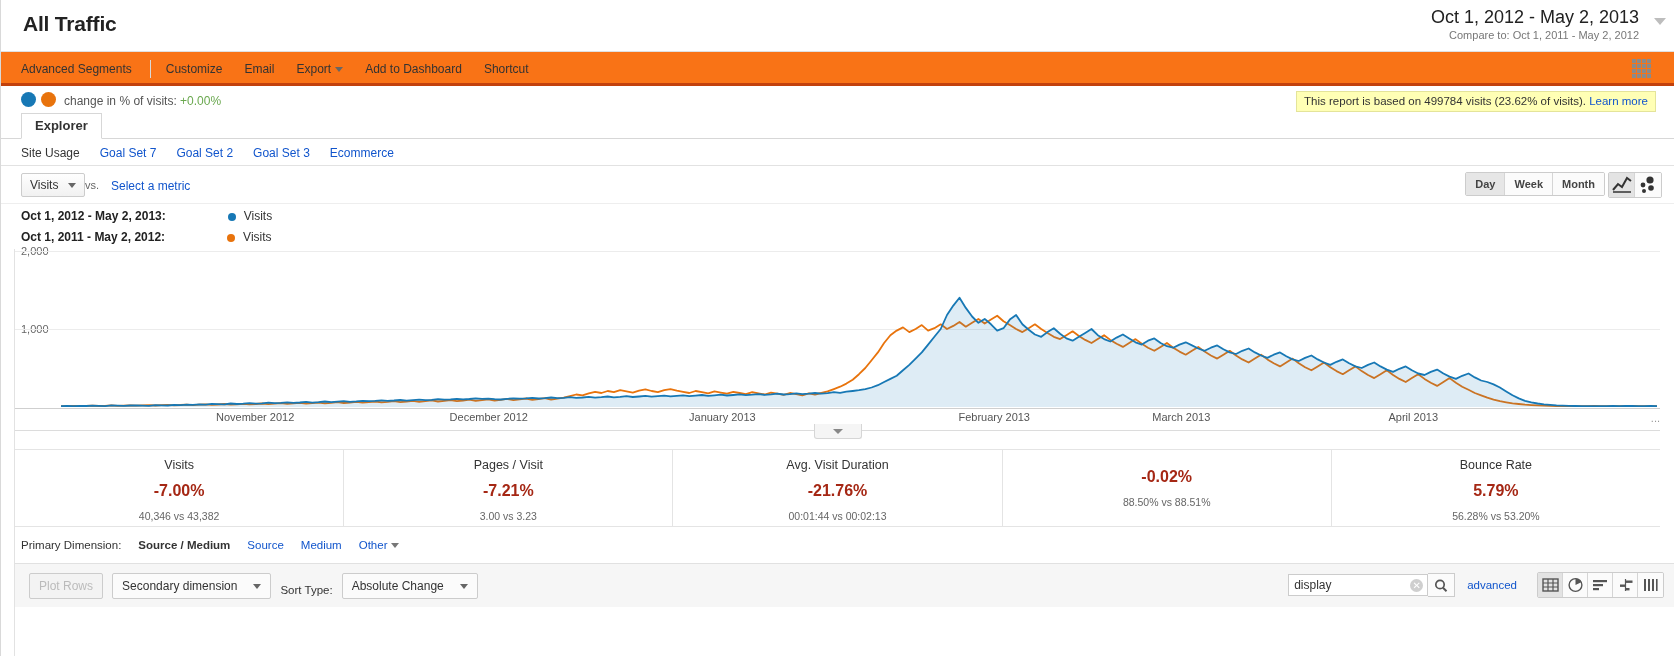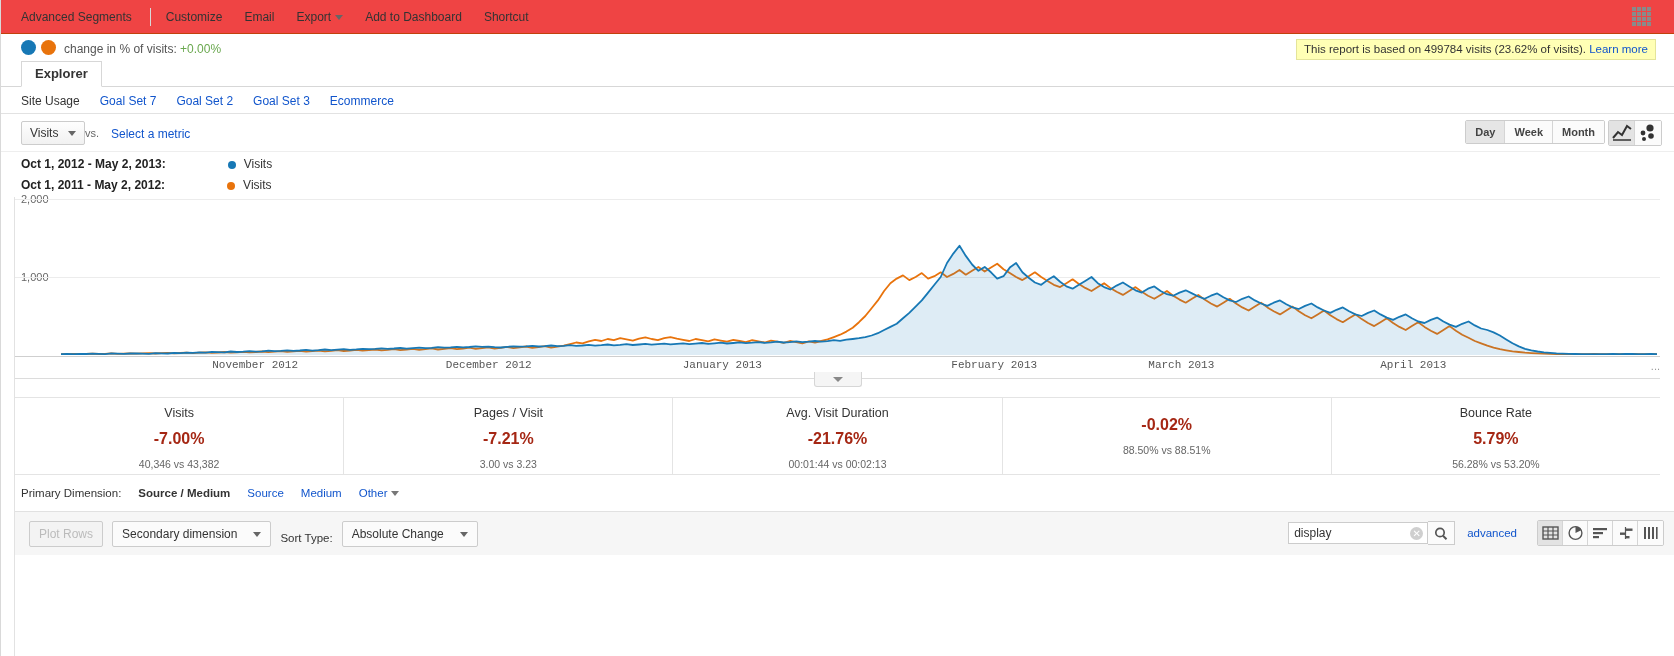--- a/index.html
+++ b/index.html
@@ -54,22 +54,22 @@
     border-left: 6px solid transparent;
     border-right: 6px solid transparent;
     border-top: 7px solid #bdbdbd;
     cursor: pointer;
   }
 
   
   .actionbar {
     position: relative;
     height: 34px;
-    background: #ef4444;
-    border-bottom: 1px solid #c2410c;
+    background: #f97316;
+    border-bottom: 3px solid #c2410c;
   }
   .actionbar .items {
     position: absolute; left: 20px; top: 0; height: 34px;
     display: flex; align-items: center;
   }
   .act {
     color: #333; font-size: 12px; padding: 0 11px; cursor: pointer;
     line-height: 34px; white-space: nowrap;
   }
   .act.first { padding-left: 0; padding-right: 14px; }
@@ -232,21 +232,20 @@
   }
   .chart-svg { position: absolute; left: 0; top: 0; }
   .xaxis {
     position: relative; height: 22px; margin: 0 14px;
     border-bottom: 1px solid #dcdcdc;
   }
   .xtick {
     position: absolute; top: 2px;
     font-size: 11px; color: #555; transform: translateX(-50%);
     white-space: nowrap;
-    font-family: Liberation Mono, monospace;
   }
   .xdots { position: absolute; right: 0; top: 3px; color: #999; font-size: 11px; }
   .collapse-handle {
     position: absolute; left: 50%; transform: translateX(-50%);
     bottom: -9px;
     width: 48px; height: 15px;
     background: #f5f5f5; border: 1px solid #d6d6d6;
     border-top: none;
     border-radius: 0 0 3px 3px;
     cursor: pointer;
@@ -364,20 +363,28 @@
   .viewtypes div:last-child { border-right: none; }
   .viewtypes div.active { background: #e3e3e3; }
   svg { display: block; }
 </style>
 </head>
 <body>
 
 <div class="app">
   <div class="leftrail"></div>
 
+  <div class="header">
+    <div class="page-title">All Traffic</div>
+    <div class="daterange">
+      <div class="dr-main">Oct 1, 2012 - May 2, 2013</div>
+      <div class="dr-compare">Compare to: Oct 1, 2011 - May 2, 2012</div>
+    </div>
+    <div class="dr-caret"></div>
+  </div>
 
   <div class="actionbar">
     <div class="items">
       <div class="act first">Advanced Segments</div>
       <div class="act-sep"></div>
       <div class="act">Customize</div>
       <div class="act">Email</div>
       <div class="act"><span>Export</span><span class="mini-caret"></span></div>
       <div class="act">Add to Dashboard</div>
       <div class="act">Shortcut</div>

